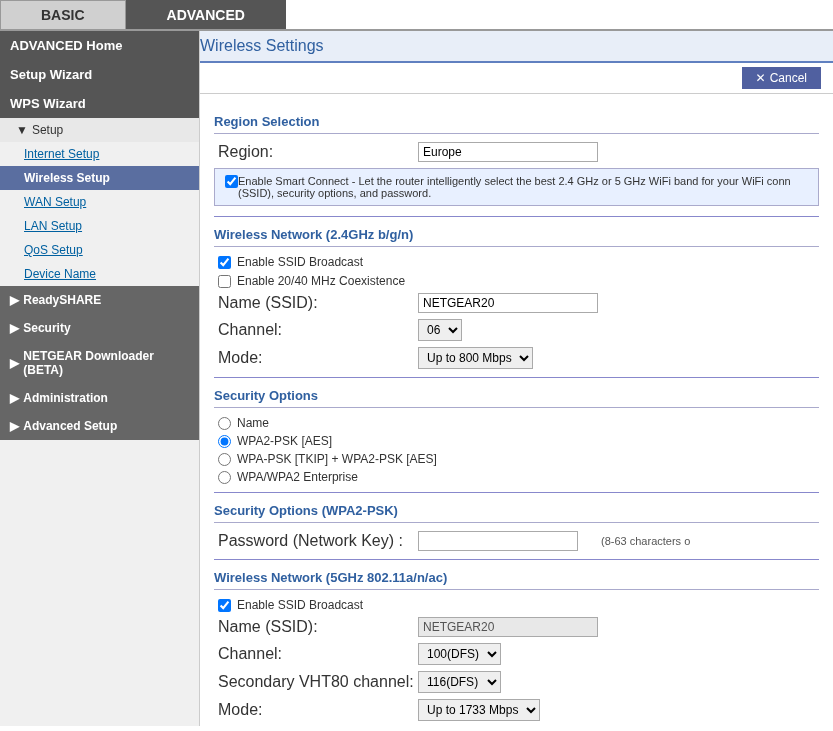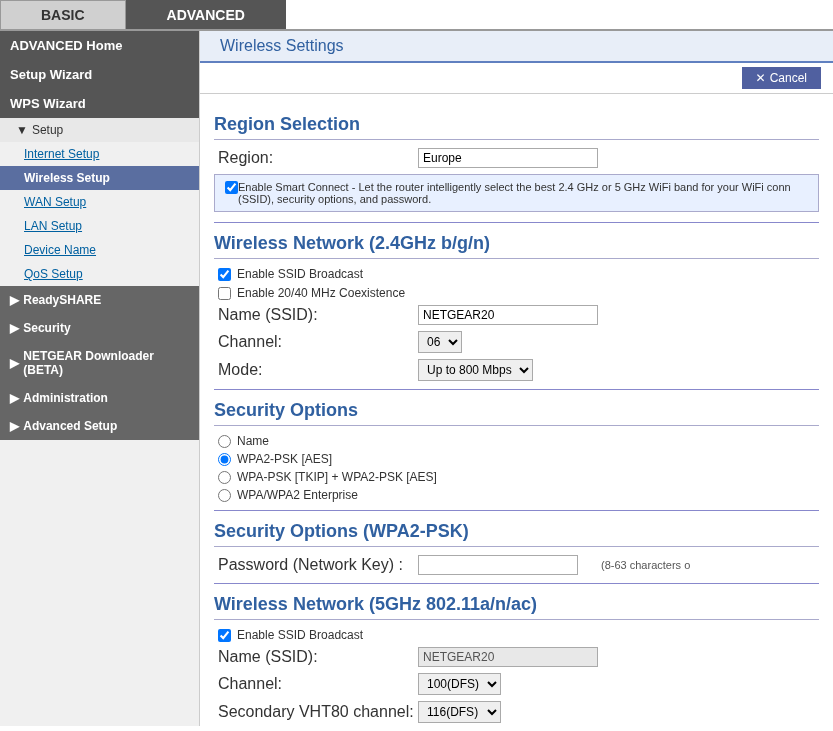--- a/index.html
+++ b/index.html
@@ -93,21 +93,21 @@
     .content {
       flex: 1;
       padding: 0;
       overflow-y: auto;
       background: #fff;
     }
 
     .content-header {
       background: #e8eef8;
       border-bottom: 2px solid #6080c0;
-      padding: 6px 20px;
+      padding: 6px 0;
       display: flex;
       justify-content: space-between;
       align-items: center;
     }
 
     .content-title {
       color: #3060a0;
       font-size: 16px;
       font-weight: normal;
     }
@@ -131,21 +131,21 @@
       align-items: center;
       gap: 4px;
     }
 
     .content-body {
       padding: 10px 14px;
     }
 
     .section-title {
       color: #3060a0;
-      font-size: 18px;
+      font-size: 13px;
       font-weight: bold;
       border-bottom: 1px solid #aac;
       padding-bottom: 4px;
       margin-bottom: 8px;
       margin-top: 10px;
     }
 
     .form-row {
       display: flex;
       align-items: center;
@@ -243,22 +243,22 @@
     <div class="sidebar-section-header">WPS Wizard</div>
 
     <div class="sidebar-group-label">
       <span>▼</span>
       <span>Setup</span>
     </div>
     <div class="sidebar-item">Internet Setup</div>
     <div class="sidebar-item active">Wireless Setup</div>
     <div class="sidebar-item">WAN Setup</div>
     <div class="sidebar-item">LAN Setup</div>
+    <div class="sidebar-item">QoS Setup</div>
     <div class="sidebar-item">Device Name</div>
-    <div class="sidebar-item">QoS Setup</div>
 
     <div class="sidebar-section-collapsible">
       <span>▶</span>
       <span>ReadySHARE</span>
     </div>
     <div class="sidebar-section-collapsible">
       <span>▶</span>
       <span>Security</span>
     </div>
     <div class="sidebar-section-collapsible">

